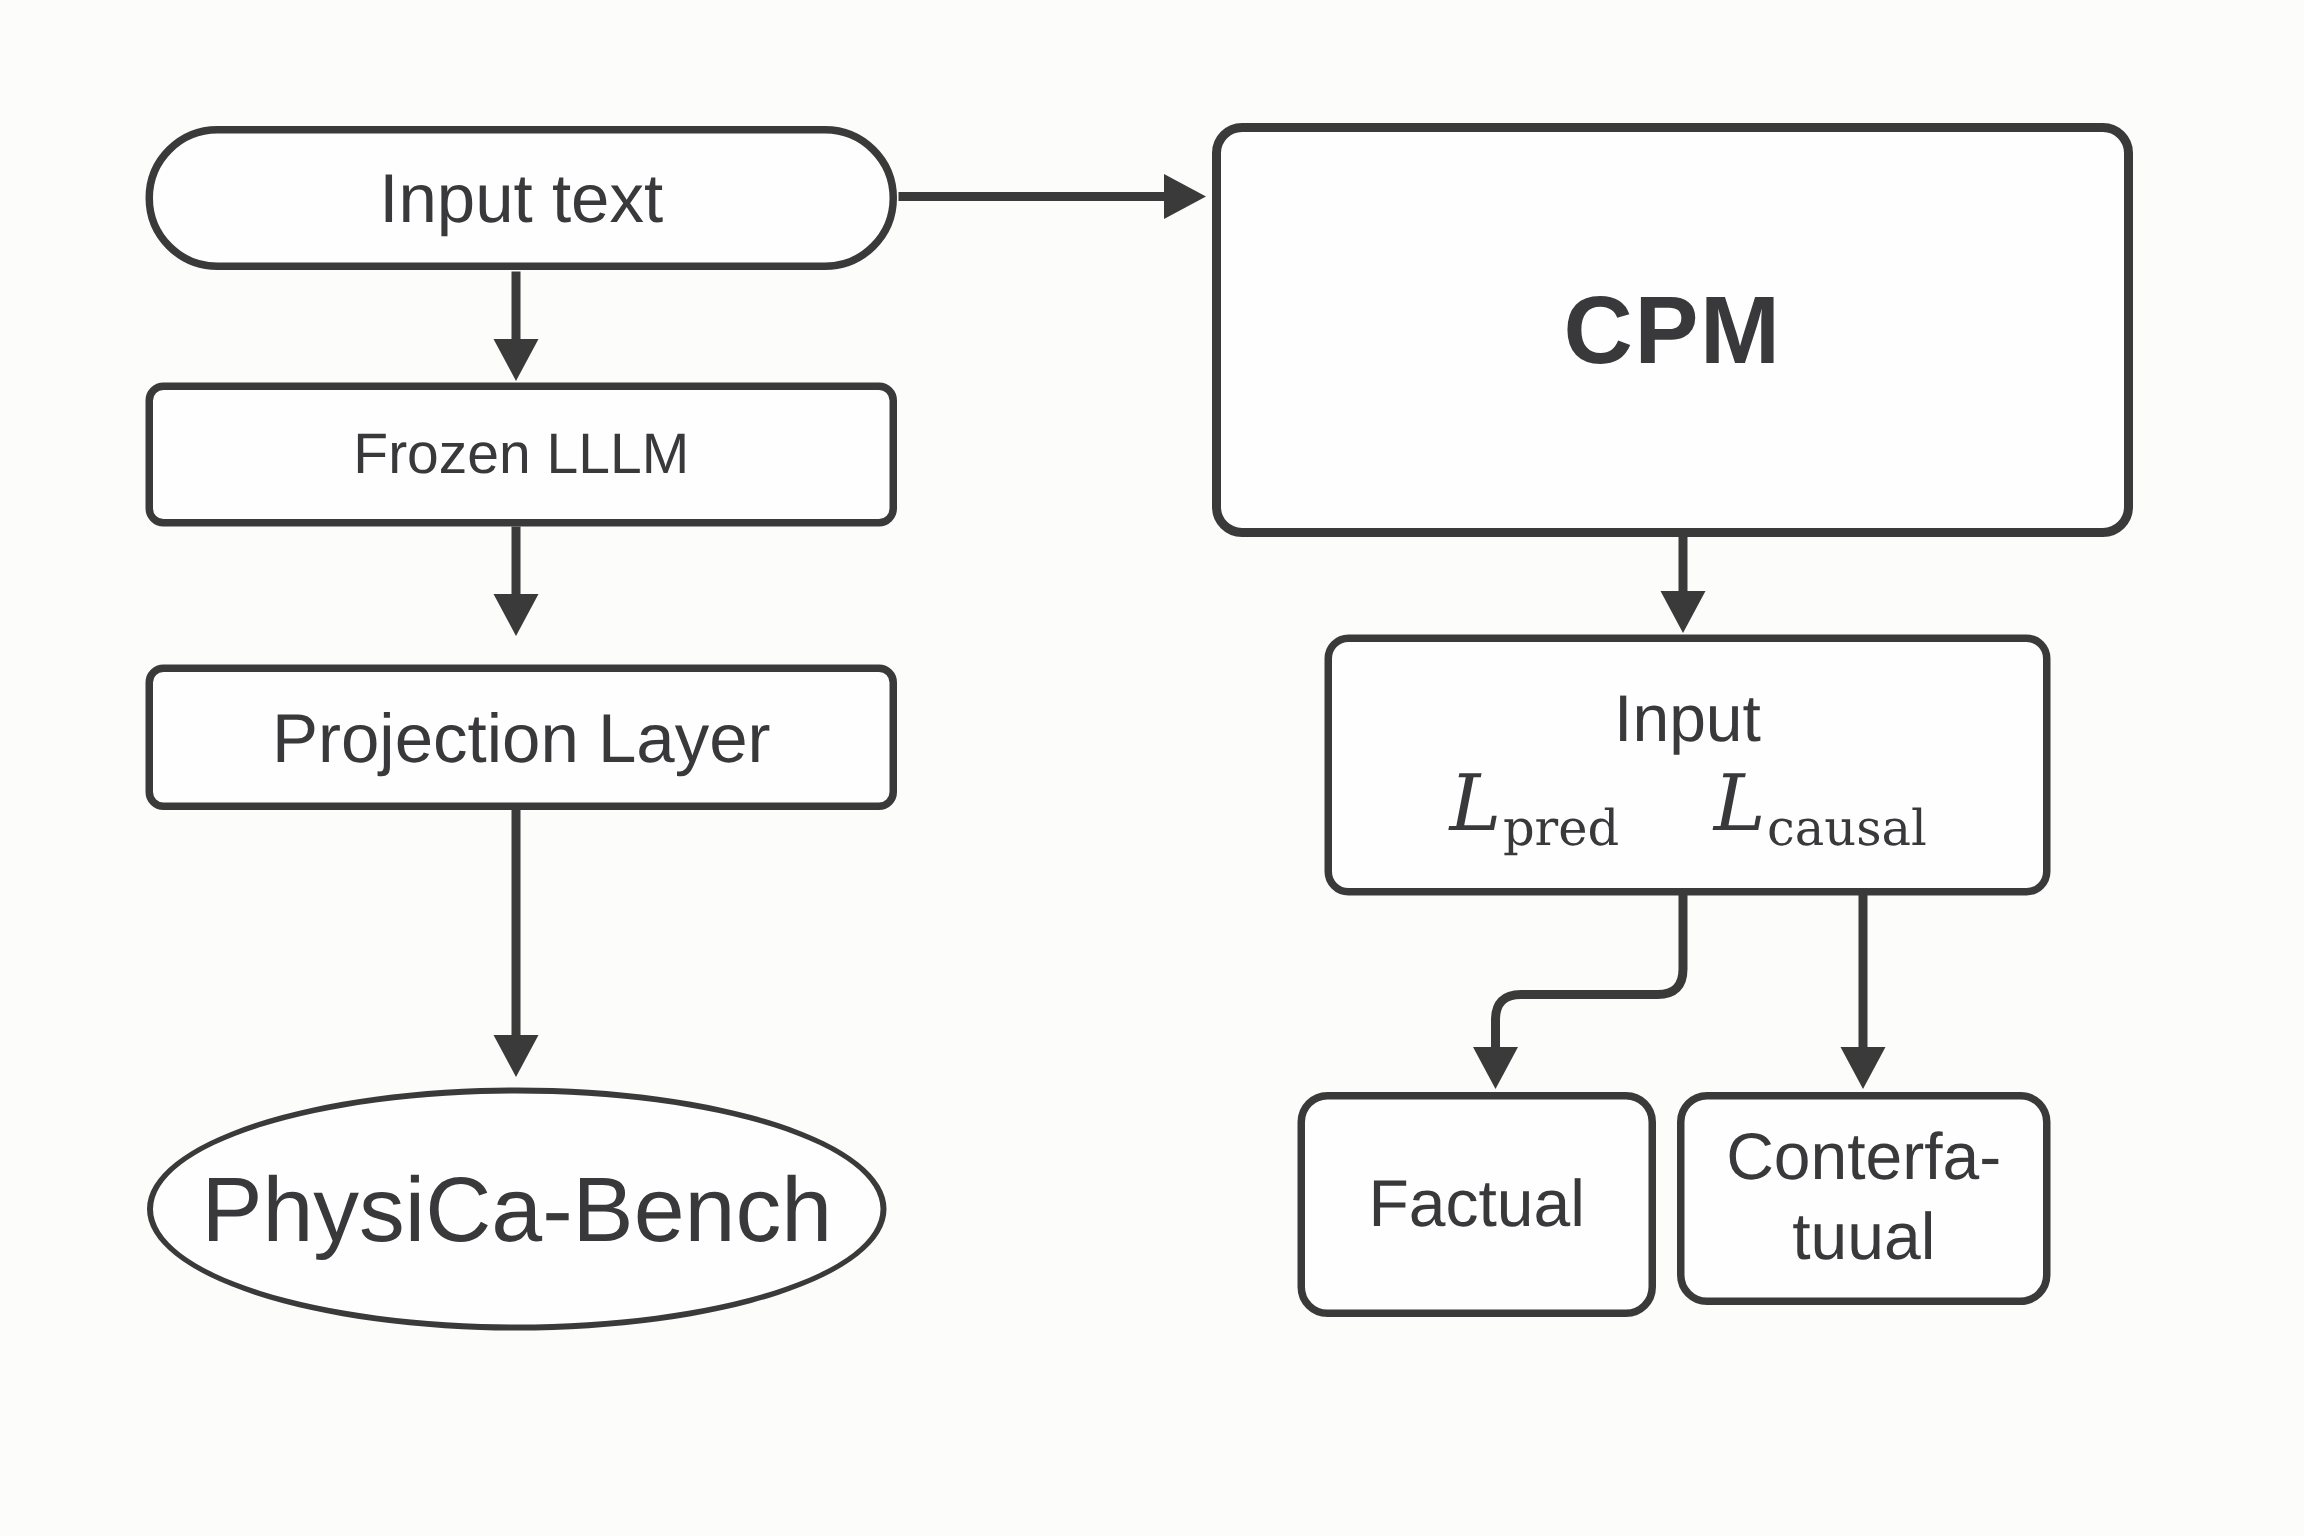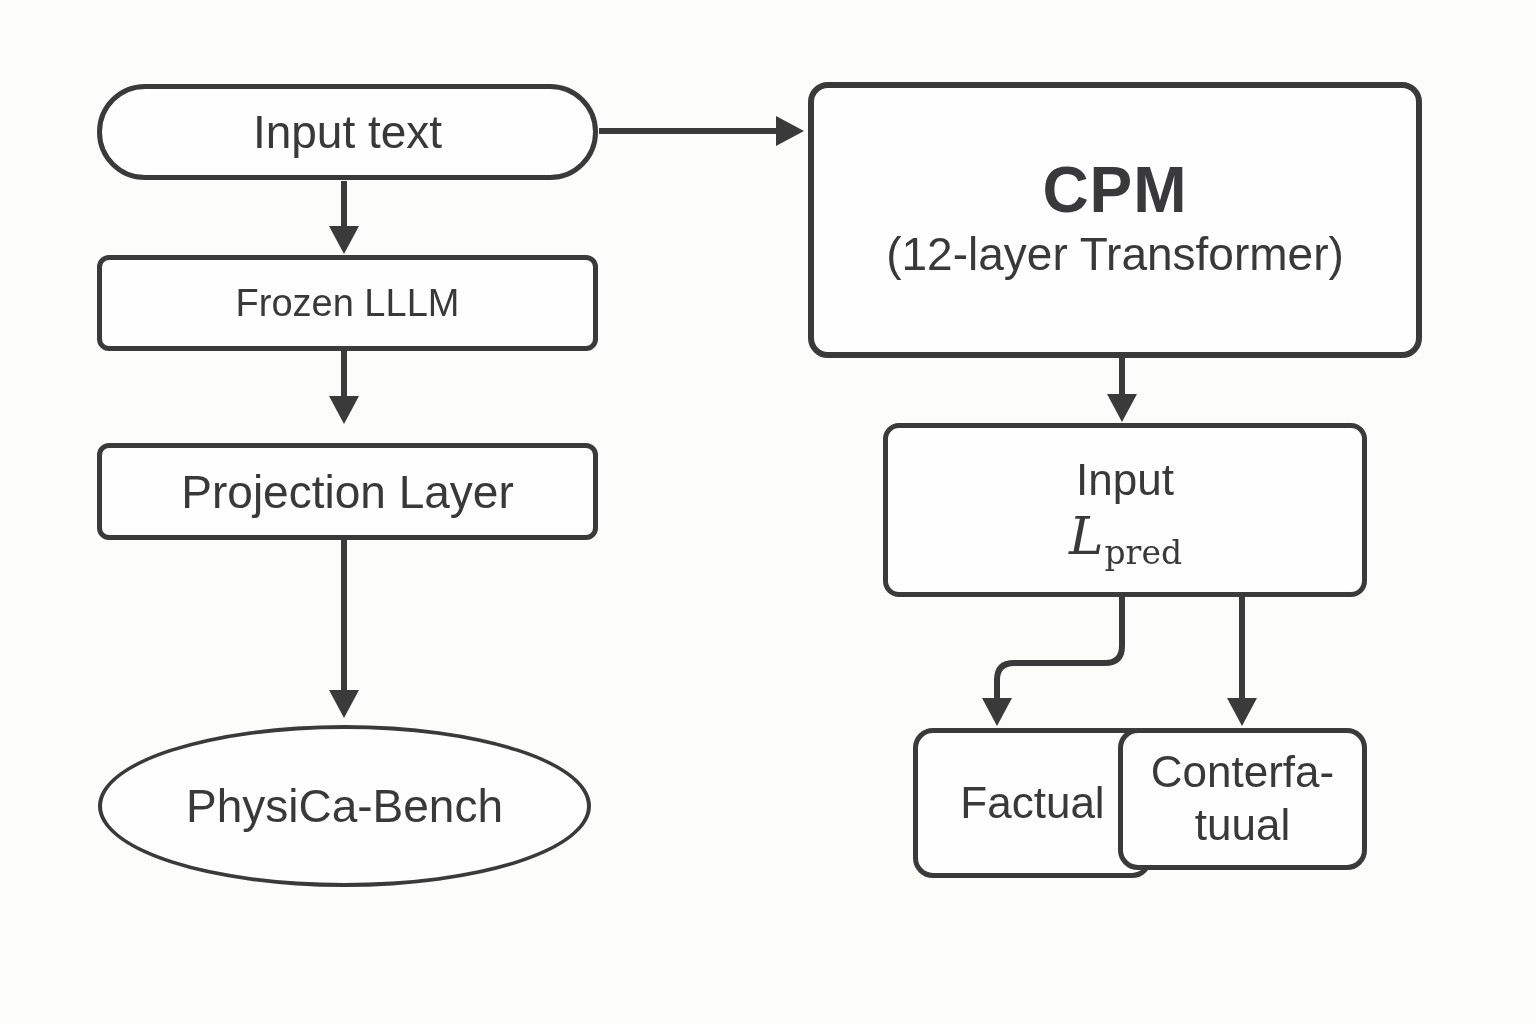--- a/index.html
+++ b/index.html
@@ -60,21 +60,21 @@
   .rect-projection{
     left:97px;top:423px;width:501px;height:97px;
     border-radius:12px;
     font-size:46px;
     margin-top:20px;
   }
   .ellipse{
     left:98px;top:725px;width:493px;height:162px;
     border-radius:50%;
     border-width:4px;
-    font-size:46px;
+    font-size:61px;
   }
   .rect-cpm{
     left:808px;top:82px;width:614px;height:276px;
     border-radius:20px;
     border-width:6px;
   }
   .cpm-title{
     font-size:64px;
     font-weight:bold;
     letter-spacing:1px;
@@ -108,21 +108,20 @@
     font-family:"DejaVu Serif","Liberation Serif",serif;
     font-size:33px;
     position:relative;
     top:10px;
     left:1px;
   }
   .rect-factual{
     left:865px;top:728px;width:239px;height:150px;
     border-radius:20px;
     font-size:44px;
-    margin-left:48px;
   }
   .rect-counterfactual{
     left:1118px;top:728px;width:249px;height:142px;
     border-radius:20px;
     font-size:44px;
     line-height:1.2;
   }
 </style>
 </head>
 <body>
@@ -171,29 +170,31 @@
   <div class="node rect-projection">
     <span>Projection Layer</span>
   </div>
 
   <div class="node ellipse">
     <span>PhysiCa-Bench</span>
   </div>
 
   <div class="node rect-cpm">
     <span class="cpm-title">CPM</span>
-    <span class="cpm-subtitle">(12-layer Transformer)</span>
   </div>
 
   <div class="node rect-loss">
     <span class="loss-title">Input</span>
     <div class="loss-math">
       <span class="math-term">
         <span class="math-base">L</span><span class="math-sub">pred</span>
       </span>
+      <span class="math-term">
+        <span class="math-base">L</span><span class="math-sub">causal</span>
+      </span>
     </div>
   </div>
 
   <div class="node rect-factual">
     <span>Factual</span>
   </div>
 
   <div class="node rect-counterfactual">
     <span>Conterfa-</span>
     <span>tuual</span>

